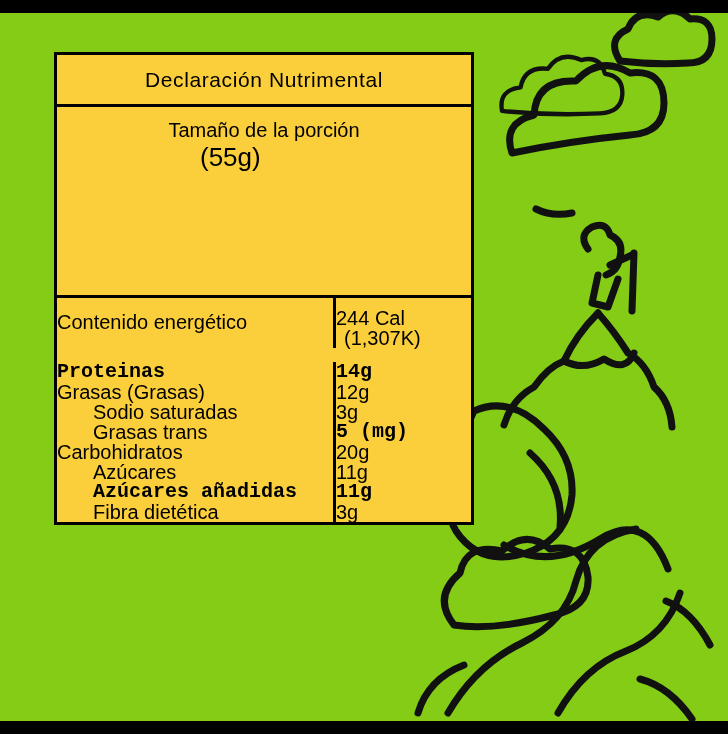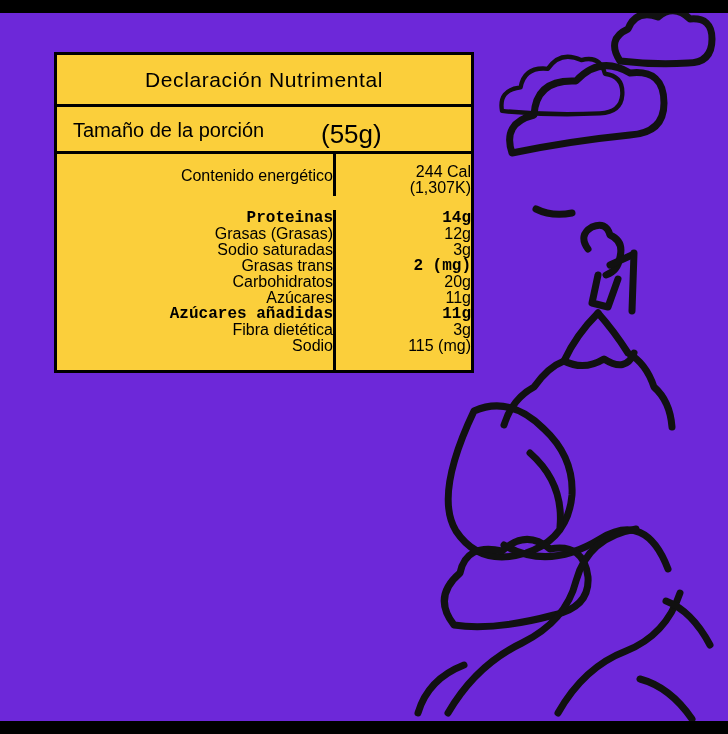--- a/index.html
+++ b/index.html
@@ -10,21 +10,21 @@
     width: 728px;
     height: 734px;
     overflow: hidden;
     font-family: "Liberation Sans", sans-serif;
     background: #000;
   }
   #stage {
     position: relative;
     width: 728px;
     height: 734px;
-    background: #6d28d9;
+    background: #84cc16;
     overflow: hidden;
   }
   
   .bar {
     position: absolute;
     left: 0;
     width: 728px;
     background: #000;
   }
   .bar.top { top: 0; height: 13px; }
@@ -53,23 +53,24 @@
   #panel-title {
     text-align: center;
     font-size: 21px;
     letter-spacing: 0.6px;
     padding: 13px 0 12px;
     border-bottom: 3px solid #000;
     white-space: nowrap;
   }
   #serving-row {
     display: flex;
-    align-items: flex-start;
+    align-items: center;
     border-bottom: 3px solid #000;
-    padding: 12px 16px 1px;
+    padding: 12px 16px 13px;
+    flex-direction: column;
   }
   #serving-label {
     font-size: 20px;
     flex: 1 1 auto;
     white-space: nowrap;
   }
   #serving-value {
     font-size: 26px;
     width: 140px;
     flex: 0 0 140px;
@@ -78,23 +79,22 @@
   }
 
   table.nutri {
     border-collapse: collapse;
     width: 100%;
     table-layout: fixed;
   }
   table.nutri td {
     vertical-align: top;
     padding: 0;
-    font-size: 16px;
+    font-size: 20px;
     line-height: 1.0;
-    text-align: right;
   }
   td.name {
     width: 276px;
     padding: 4px 10px 4px 16px;
     border-right: 3px solid #000;
     white-space: nowrap;
   }
   td.val {
     padding: 4px 8px 4px 14px;
     white-space: nowrap;
@@ -179,38 +179,34 @@
         <tr>
           <td class="name">Grasas (Grasas)</td>
           <td class="val">12g</td>
         </tr>
         <tr>
           <td class="name indent1">Sodio saturadas</td>
           <td class="val">3g</td>
         </tr>
         <tr>
           <td class="name indent1">Grasas trans</td>
-          <td class="val bold">2 (mg)</td>
+          <td class="val bold">5 (mg)</td>
         </tr>
         <tr>
           <td class="name">Carbohidratos</td>
           <td class="val">20g</td>
         </tr>
         <tr>
           <td class="name indent1">Azúcares</td>
           <td class="val">11g</td>
         </tr>
         <tr>
           <td class="name indent1 bold">Azúcares añadidas</td>
           <td class="val bold">11g</td>
         </tr>
         <tr>
           <td class="name indent1">Fibra dietética</td>
           <td class="val">3g</td>
-        </tr>
-        <tr class="last">
-          <td class="name">Sodio</td>
-          <td class="val">115 (mg)</td>
         </tr>
       </tbody>
     </table>
   </div>
 </div>
 
 </body></html>

